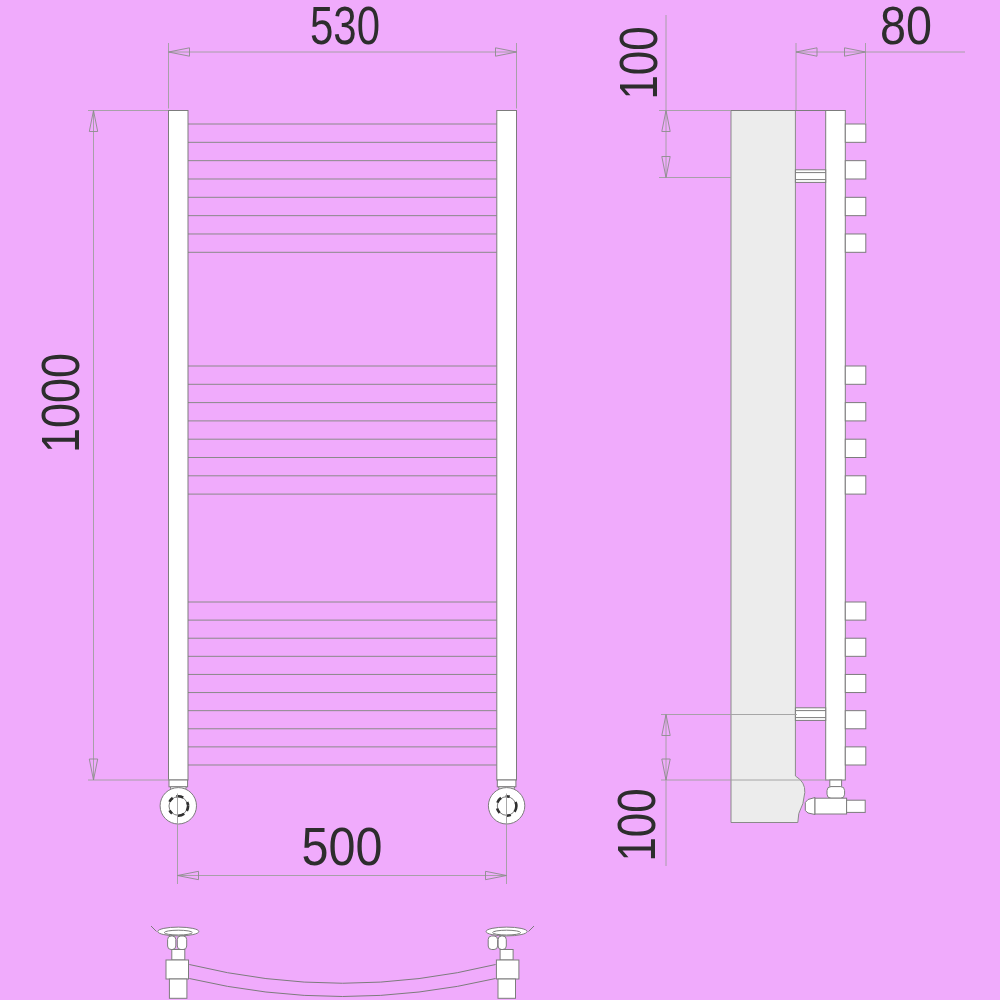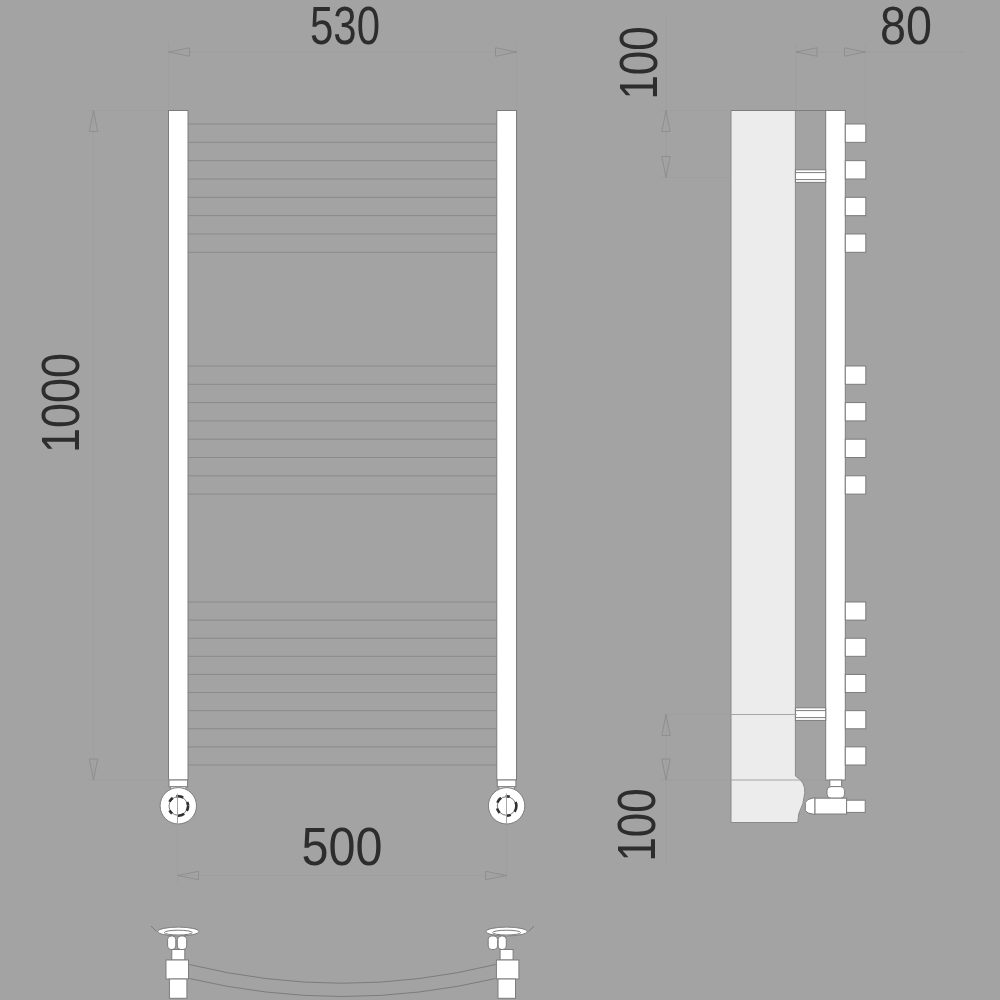--- a/index.html
+++ b/index.html
@@ -1,16 +1,16 @@
 <!DOCTYPE html>
 <html><head>
 <meta charset="utf-8">
 <style>
   html,body{margin:0;padding:0;background:#ffffff;}
-  .stage{width:1000px;height:1000px;position:relative;background:#a3a3a3;overflow:hidden;}
+  .stage{width:1000px;height:1000px;position:relative;background:#f0abfc;overflow:hidden;}
   svg{display:block;}
   .outline{stroke:#7c7c7c;stroke-width:1;fill:none;}
   .solid{stroke:#7c7c7c;stroke-width:1;fill:#ffffff;}
   .panel{fill:#ececec;stroke:#8a8a8a;stroke-width:1;}
   .rung{stroke:#8a8a8a;stroke-width:1;}
   .dim{stroke:#9e9e9e;stroke-width:0.9;fill:none;}
   .dimtext{font-family:"Liberation Sans", sans-serif;font-size:54px;fill:#2d2d2d;}
   .nutline{stroke:#303030;stroke-width:2.6;fill:none;}
 </style>
 </head>

